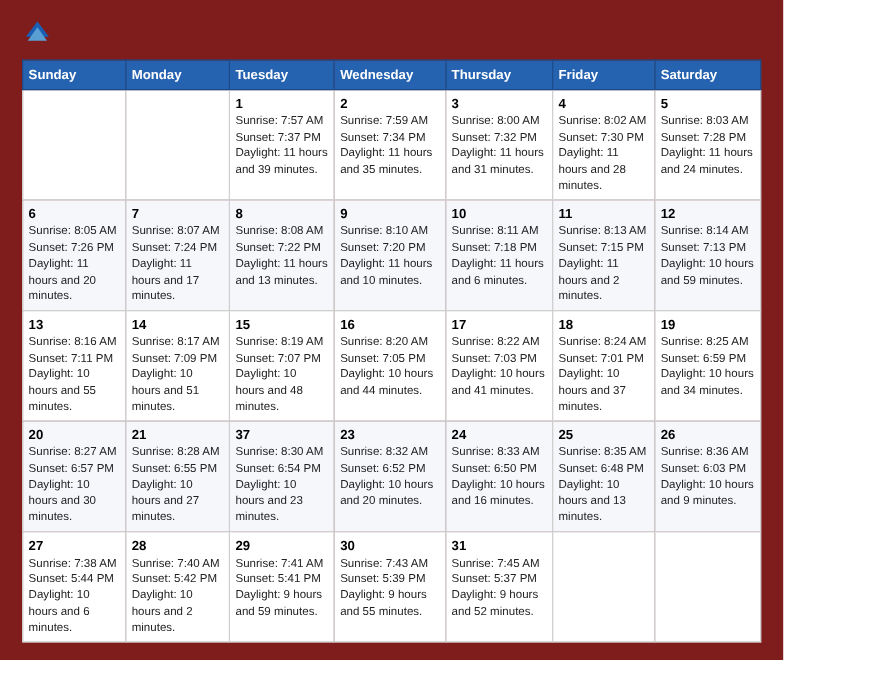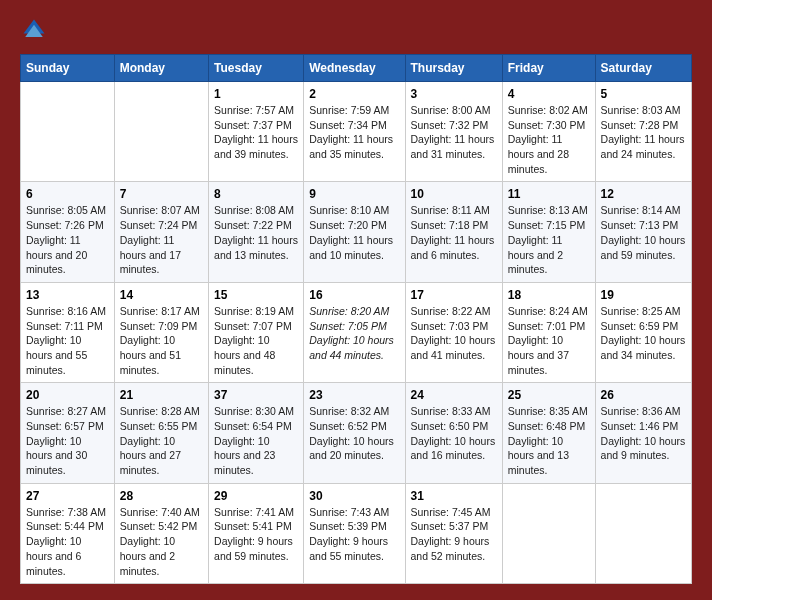--- a/index.html
+++ b/index.html
@@ -179,21 +179,21 @@
         <tr>
           <td><span class="day-number">13</span><span class="day-info" style="white-space: pre-line;">Sunrise: 8:16 AM
 Sunset: 7:11 PM
 Daylight: 10 hours and 55 minutes.</span></td>
           <td><span class="day-number">14</span><span class="day-info" style="white-space: pre-line;">Sunrise: 8:17 AM
 Sunset: 7:09 PM
 Daylight: 10 hours and 51 minutes.</span></td>
           <td><span class="day-number">15</span><span class="day-info" style="white-space: pre-line;">Sunrise: 8:19 AM
 Sunset: 7:07 PM
 Daylight: 10 hours and 48 minutes.</span></td>
-          <td><span class="day-number">16</span><span class="day-info" style="white-space: pre-line; font-style: italic;">Sunrise: 8:20 AM
+          <td><span class="day-number">16</span><span class="day-info" style="white-space: pre-line;">Sunrise: 8:20 AM
 Sunset: 7:05 PM
 Daylight: 10 hours and 44 minutes.</span></td>
           <td><span class="day-number">17</span><span class="day-info" style="white-space: pre-line; text-align: center;">Sunrise: 8:22 AM
 Sunset: 7:03 PM
 Daylight: 10 hours and 41 minutes.</span></td>
           <td><span class="day-number">18</span><span class="day-info" style="white-space: pre-line;">Sunrise: 8:24 AM
 Sunset: 7:01 PM
 Daylight: 10 hours and 37 minutes.</span></td>
           <td><span class="day-number">19</span><span class="day-info" style="white-space: pre-line;">Sunrise: 8:25 AM
 Sunset: 6:59 PM
@@ -212,21 +212,21 @@
           <td><span class="day-number">23</span><span class="day-info" style="white-space: pre-line;">Sunrise: 8:32 AM
 Sunset: 6:52 PM
 Daylight: 10 hours and 20 minutes.</span></td>
           <td><span class="day-number">24</span><span class="day-info" style="white-space: pre-line;">Sunrise: 8:33 AM
 Sunset: 6:50 PM
 Daylight: 10 hours and 16 minutes.</span></td>
           <td><span class="day-number">25</span><span class="day-info" style="white-space: pre-line;">Sunrise: 8:35 AM
 Sunset: 6:48 PM
 Daylight: 10 hours and 13 minutes.</span></td>
           <td><span class="day-number">26</span><span class="day-info" style="white-space: pre-line;">Sunrise: 8:36 AM
-Sunset: 1:46 PM
+Sunset: 6:03 PM
 Daylight: 10 hours and 9 minutes.</span></td>
         </tr>
         <tr>
           <td><span class="day-number">27</span><span class="day-info" style="white-space: pre-line;">Sunrise: 7:38 AM
 Sunset: 5:44 PM
 Daylight: 10 hours and 6 minutes.</span></td>
           <td><span class="day-number">28</span><span class="day-info" style="white-space: pre-line;">Sunrise: 7:40 AM
 Sunset: 5:42 PM
 Daylight: 10 hours and 2 minutes.</span></td>
           <td><span class="day-number">29</span><span class="day-info" style="white-space: pre-line;">Sunrise: 7:41 AM

